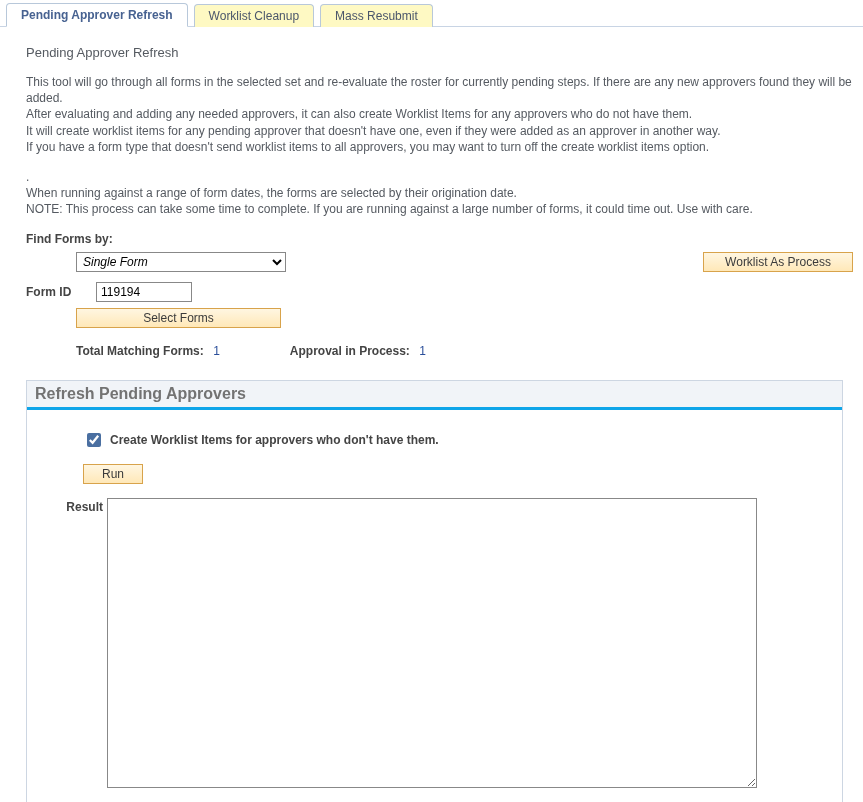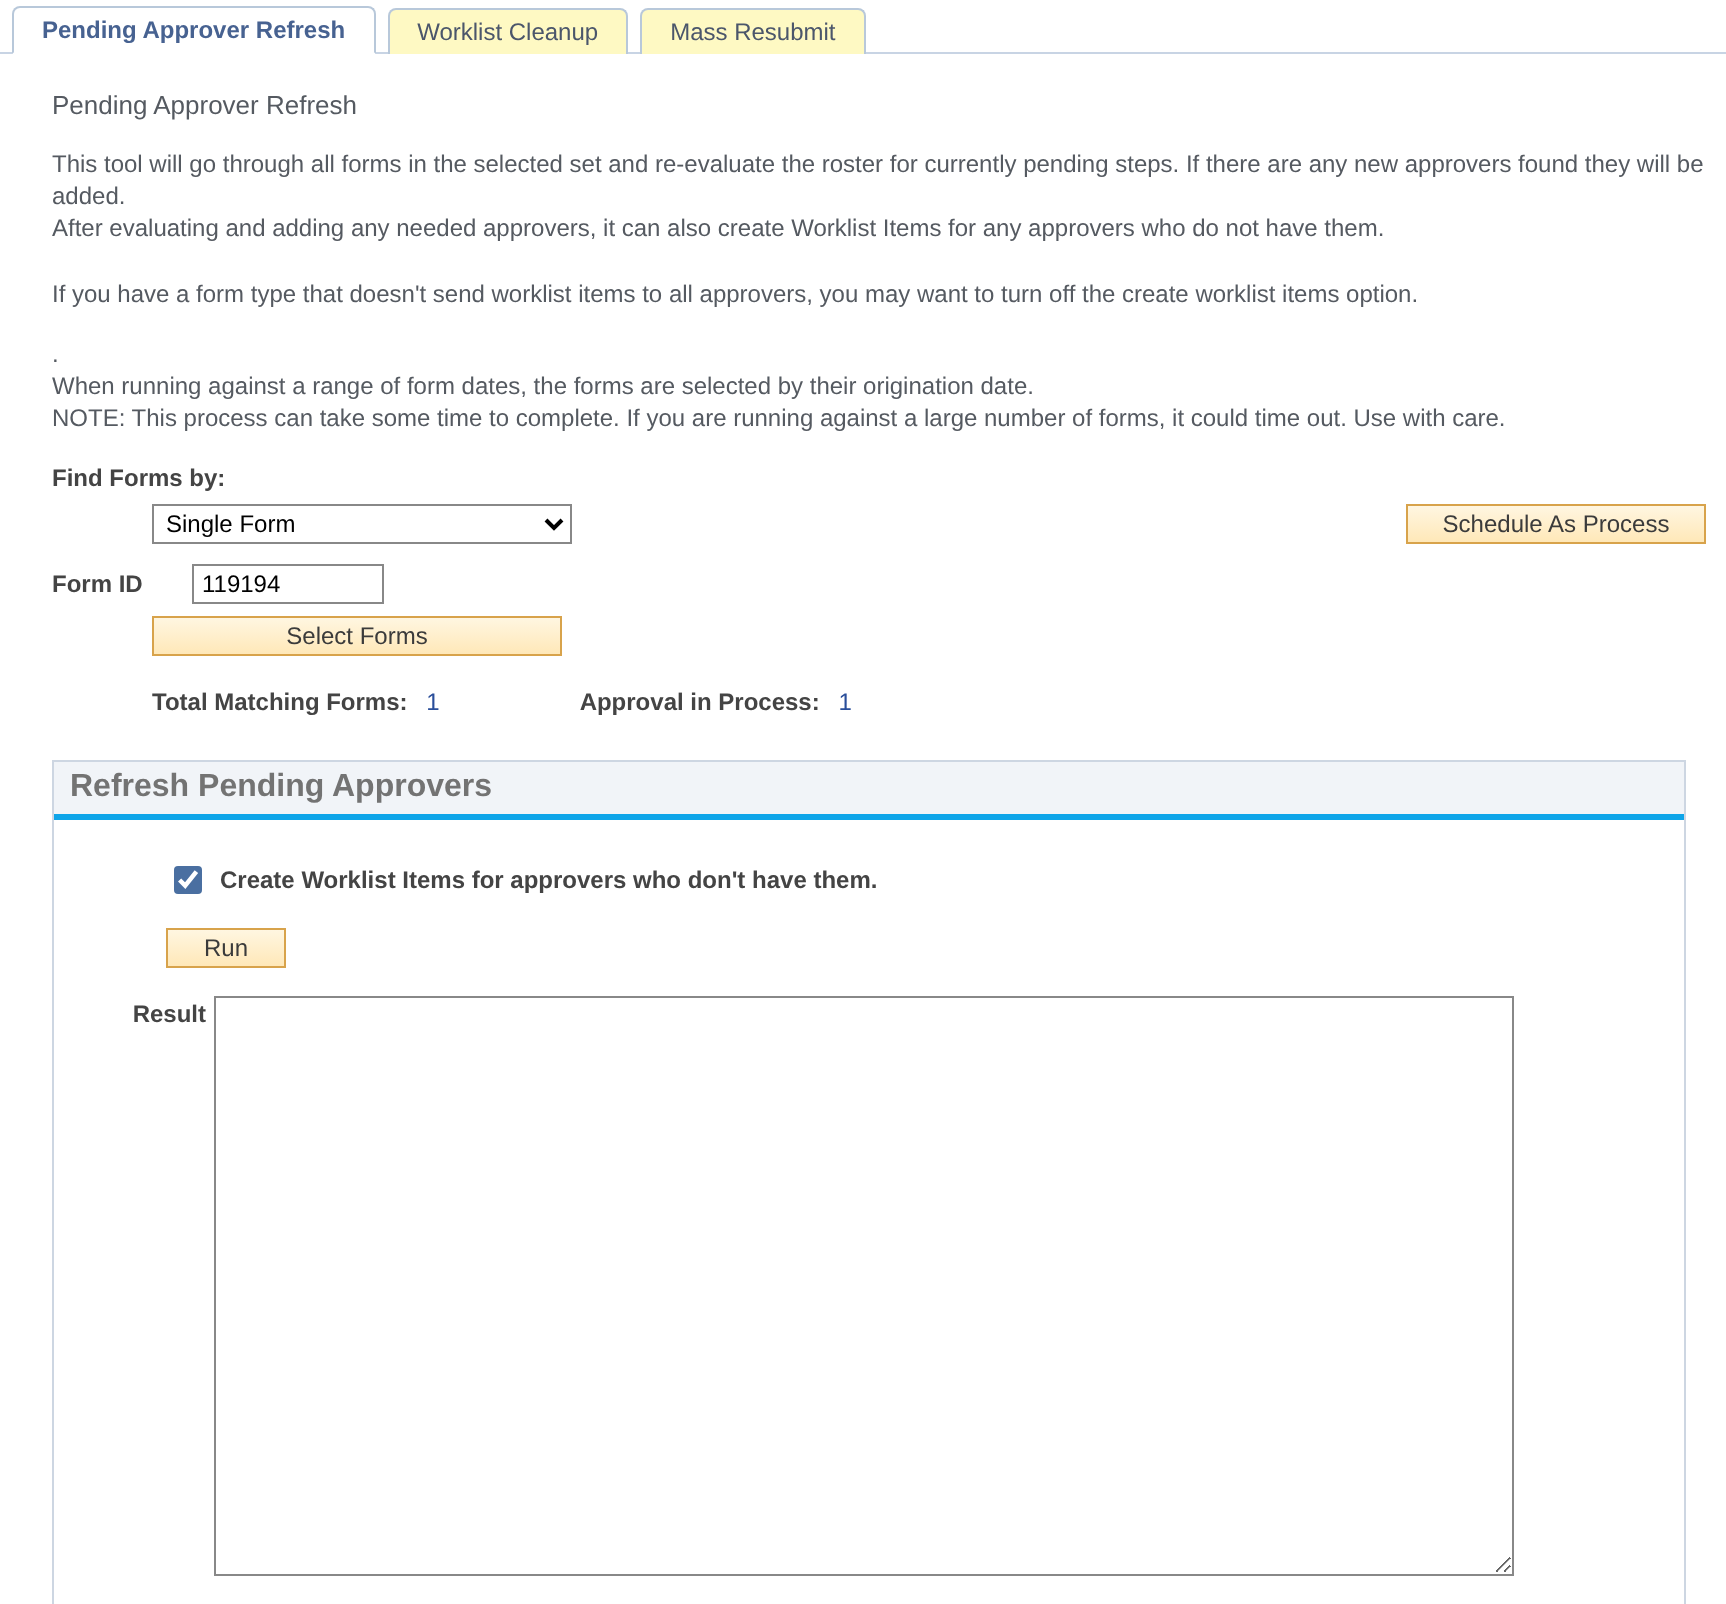--- a/index.html
+++ b/index.html
@@ -55,20 +55,21 @@
     font-weight: bold;
     color: #444;
   }
   select.find-select {
     width: 210px;
     font-size: 12px;
     padding: 1px 2px;
     border: 1px solid #888;
     background: #fff;
     margin-left: 0;
+    font-style: italic;
   }
   .orange-btn {
     background: linear-gradient(#fff6e1, #ffe8b8);
     border: 1px solid #d8a34b;
     color: #3b3b3b;
     padding: 2px 12px;
     font-size: 12px;
     cursor: pointer;
     min-width: 60px;
   }
@@ -153,42 +154,42 @@
   <div class="tab">Mass Resubmit</div>
 </div>
 
 <div class="content">
 
   <div class="section-title">Pending Approver Refresh</div>
 
   <div class="desc-block">
     <span>This tool will go through all forms in the selected set and re-evaluate the roster for currently pending steps. If there are any new approvers found they will be added.</span><br>
     <span>After evaluating and adding any needed approvers, it can also create Worklist Items for any approvers who do not have them.</span><br>
-    <br>
+    <span>It will create worklist items for any pending approver that doesn't have one, even if they were added as an approver in another way.</span><br>
     <span>If you have a form type that doesn't send worklist items to all approvers, you may want to turn off the create worklist items option.</span>
   </div>
 
   <div class="desc-block">
     .<br>
     <span>When running against a range of form dates, the forms are selected by their origination date.</span><br>
     <span>NOTE: This process can take some time to complete. If you are running against a large number of forms, it could time out. Use with care.</span><br>
   </div>
 
   <div class="label-strong">Find Forms by:</div>
 
   <div class="top-grid">
     <div></div>
     <div>
       <select class="find-select">
         <option>Single Form</option>
       </select>
     </div>
     <div></div>
     <div class="schedule-cell">
-      <button class="orange-btn schedule">Schedule As Process</button>
+      <button class="orange-btn schedule">Worklist As Process</button>
     </div>
   </div>
 
   <div class="formid-row">
     <div class="lbl">Form ID</div>
     <input class="formid" type="text" value="119194" style="">
   </div>
 
   <div class="select-forms-row">
     <button class="orange-btn wide">Select Forms</button>

